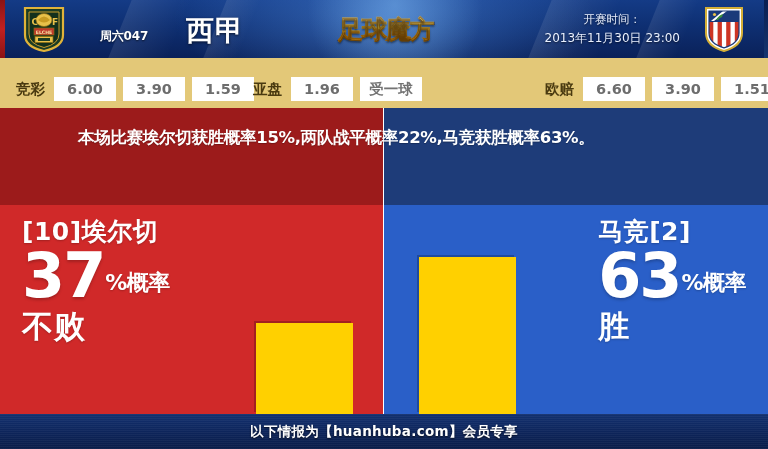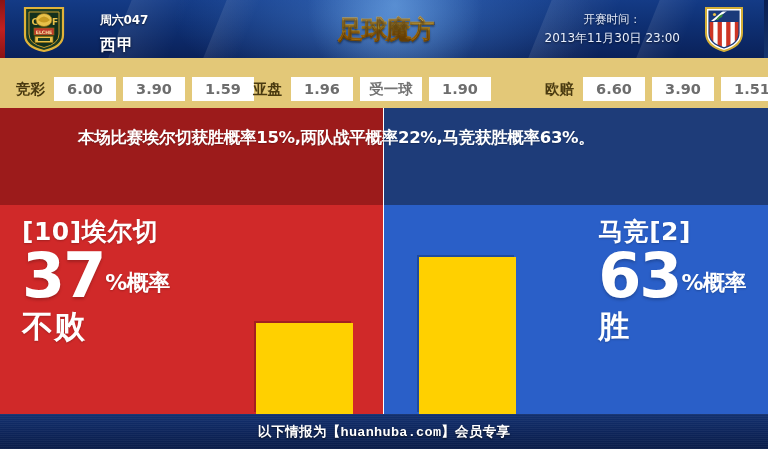--- a/index.html
+++ b/index.html
@@ -60,35 +60,35 @@
     display: flex; align-items: center; justify-content: center;
   }
   .logo-left { left: 18px; }
   .logo-right { right: 18px; }
 
   .league-block {
     position: absolute;
     left: 100px; top: 12px;
     display: flex; align-items: baseline; gap: 6px;
     color: #ffffff;
-    flex-direction: column;
   }
   .round-no {
     font-size: 12px;
     font-weight: bold;
     letter-spacing: -0.2px;
     text-shadow: 0 1px 2px rgba(0,0,0,0.6);
     white-space: nowrap;
   }
   .league-name {
-    font-size: 16px;
+    font-size: 28px;
     font-weight: bold;
     letter-spacing: 1px;
     text-shadow: 0 1px 3px rgba(0,0,0,0.65);
     white-space: nowrap;
+    margin-left: 32px;
   }
 
   .brand {
     position: absolute;
     left: 322px; top: 8px;
     width: 128px; height: 42px;
     display: flex; align-items: center; justify-content: center;
   }
   .brand-text {
     font-size: 25px;
@@ -253,21 +253,21 @@
   }
 
   
   .footer {
     position: absolute;
     left: 0; top: 414px;
     width: 768px; height: 35px;
     background:
       repeating-linear-gradient(0deg, rgba(255,255,255,0.045) 0px, rgba(255,255,255,0.045) 1px, rgba(0,0,0,0) 1px, rgba(0,0,0,0) 2px),
       linear-gradient(180deg, #12306f 0%, #0d2459 55%, #0a1c48 100%);
-    display: flex; align-items: center; justify-content: center; font-family: Liberation Mono, monospace;
+    display: flex; align-items: center; justify-content: center;
   }
   .footer-text {
     color: #ffffff;
     font-size: 13.5px;
     font-weight: bold;
     letter-spacing: 0.3px;
     text-shadow: 0 1px 2px rgba(0,0,0,0.7);
     white-space: nowrap;
   }
 </style>
@@ -340,21 +340,20 @@
     <div class="odds-group og-1">
       <span class="odds-label">竞彩</span>
       <span class="odds-val">6.00</span>
       <span class="odds-val">3.90</span>
       <span class="odds-val">1.59</span>
     </div>
     <div class="odds-group og-2">
       <span class="odds-label">亚盘</span>
       <span class="odds-val">1.96</span>
       <span class="odds-val handicap">受一球</span>
-      <span class="odds-val">1.90</span>
     </div>
     <div class="odds-group og-3">
       <span class="odds-label">欧赔</span>
       <span class="odds-val">6.60</span>
       <span class="odds-val">3.90</span>
       <span class="odds-val">1.51</span>
     </div>
   </div>
 
   <div class="statement">

